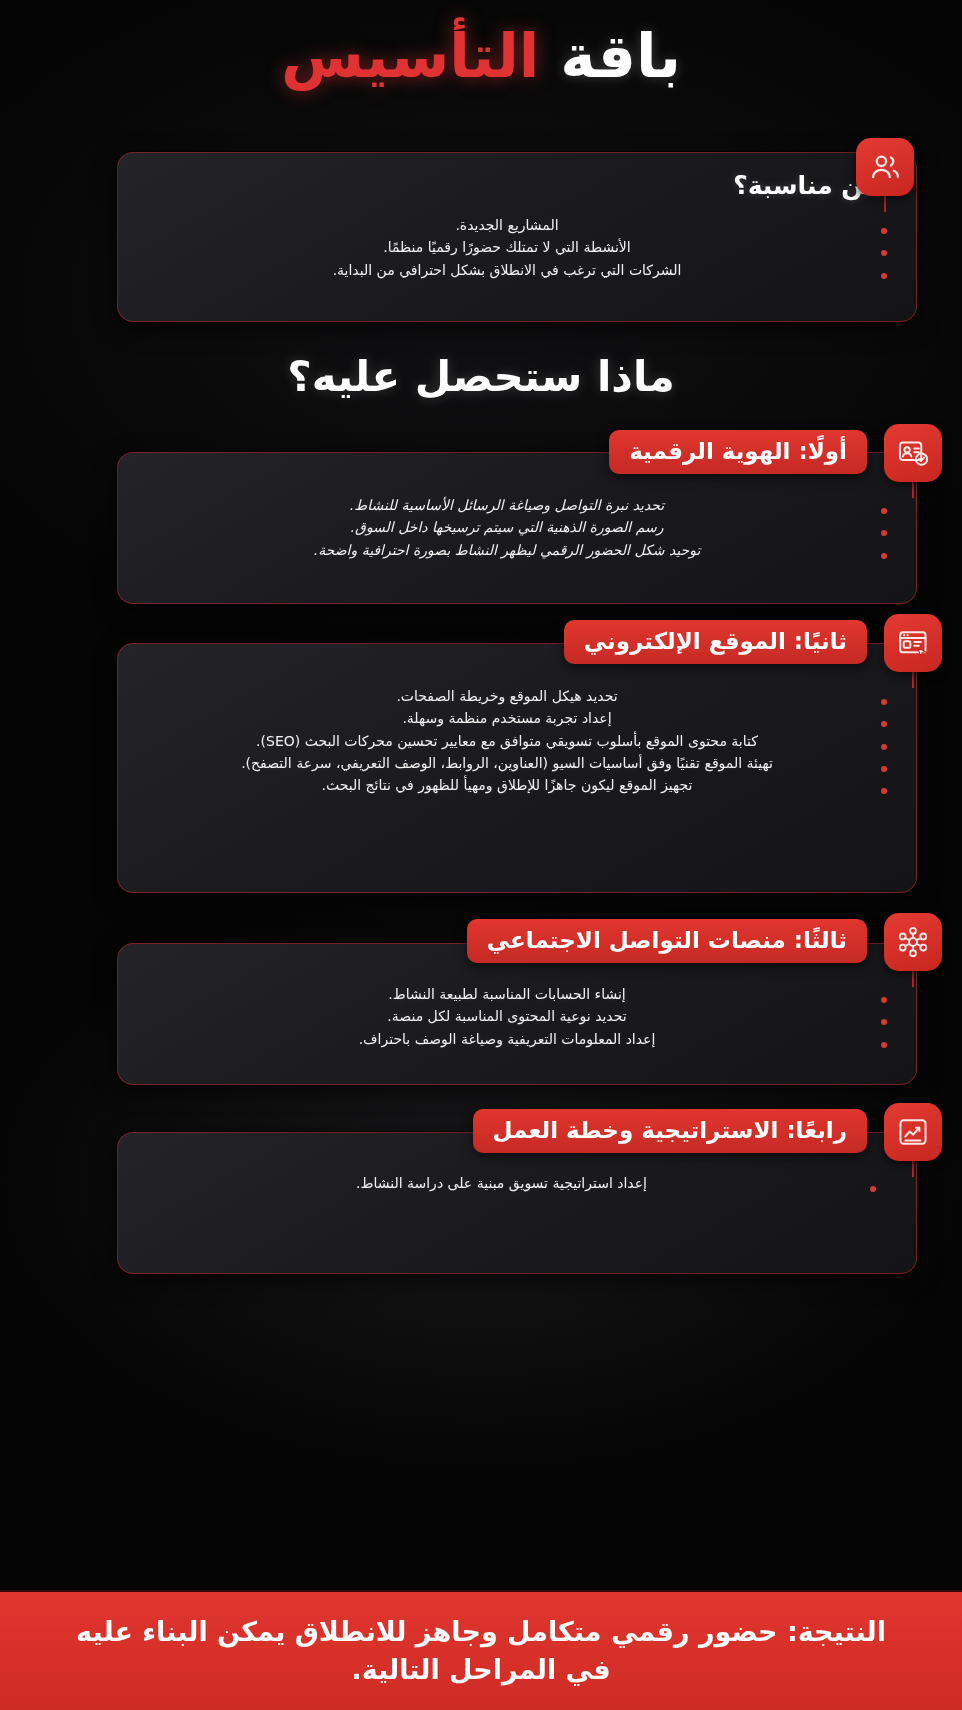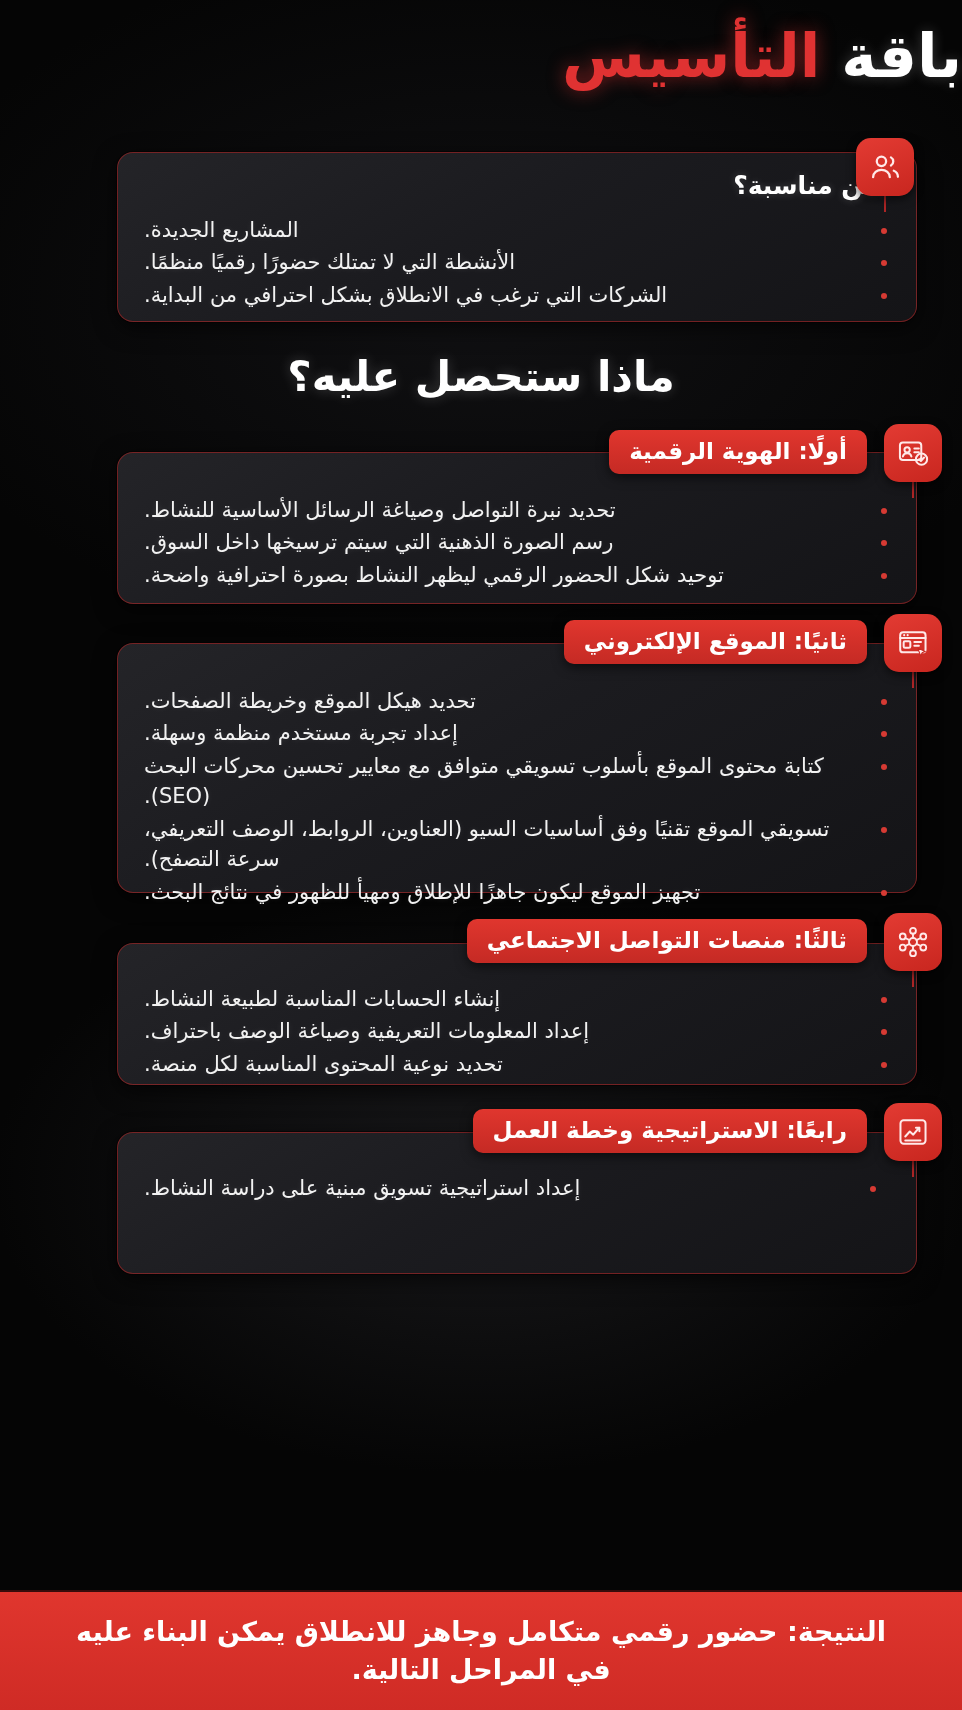--- a/index.html
+++ b/index.html
@@ -24,21 +24,21 @@
     direction: rtl;
     overflow: hidden;
   }
 
   
   .title-wrap {
     position: absolute;
     top: 22px;
     left: 0;
     right: 0;
-    text-align: right;
+    text-align: center;
   }
   .main-title {
     font-size: 60px;
     font-weight: 700;
     letter-spacing: 0px;
     line-height: 1.15;
     white-space: nowrap;
   }
   .t-white {
     color: #ffffff;
@@ -94,23 +94,23 @@
     color: #ffffff;
     font-size: 25px;
     font-weight: 700;
     text-shadow: 0 0 8px rgba(255,255,255,0.18);
   }
 
   
   ul.bullets {
     list-style: none;
     color: #f2f2f2;
-    font-size: 21px;
+    font-size: 14px;
     line-height: 1.45;
-    text-align: left;
+    text-align: center;
   }
   ul.bullets li {
     position: relative;
     padding-right: 20px;
     margin-bottom: 2px;
     text-shadow: 0 0 6px rgba(255,255,255,0.1);
   }
   ul.bullets li::before {
     content: "";
     position: absolute;
@@ -150,21 +150,21 @@
     font-size: 23px;
     font-weight: 700;
     padding: 8px 20px 10px 20px;
     border-radius: 10px;
     white-space: nowrap;
     box-shadow: 0 3px 12px rgba(0,0,0,0.6);
     z-index: 5;
   }
 
   
-  #card-1 { top: 452px; right: 45px; width: 800px; height: 152px; }
+  #card-1 { top: 452px; right: 45px; width: 800px; height: 152px; font-style: italic; }
   #label-1 { top: 430px; right: 95px; }
   #badge-1 { top: 424px; right: 20px; }
   #stem-1 { top: 482px; right: 48px; }
   #list-1 { position: absolute; top: 42px; right: 26px; left: 26px; }
 
   
   #card-2 { top: 643px; right: 45px; width: 800px; height: 250px; }
   #label-2 { top: 620px; right: 95px; }
   #badge-2 { top: 614px; right: 20px; }
   #stem-2 { top: 672px; right: 48px; }
@@ -276,21 +276,21 @@
       <path d="M13 11.2h5M13 14h3.4"></path>
       <path d="M15.6 15.8l5.6 2.6-2.4 1 -1 2.4z" fill="#ffe9e9" stroke="#c8261f" stroke-width="0.8"></path>
     </svg>
   </div>
   <div class="blk-label" id="label-2">ثانيًا: الموقع الإلكتروني</div>
   <div class="card" id="card-2">
     <ul class="bullets" id="list-2">
       <li>تحديد هيكل الموقع وخريطة الصفحات.</li>
       <li>إعداد تجربة مستخدم منظمة وسهلة.</li>
       <li>كتابة محتوى الموقع بأسلوب تسويقي متوافق مع معايير تحسين محركات البحث (SEO).</li>
-      <li>تسويقي الموقع تقنيًا وفق أساسيات السيو (العناوين، الروابط، الوصف التعريفي، سرعة التصفح).</li>
+      <li>تهيئة الموقع تقنيًا وفق أساسيات السيو (العناوين، الروابط، الوصف التعريفي، سرعة التصفح).</li>
       <li>تجهيز الموقع ليكون جاهزًا للإطلاق ومهيأ للظهور في نتائج البحث.</li>
     </ul>
   </div>
 
   <div class="badge-stem" id="stem-3"></div>
   <div class="badge" id="badge-3">
     <svg width="32" height="32" viewBox="0 0 24 24" fill="none" stroke="#ffe9e9" stroke-width="1.4" stroke-linecap="round" stroke-linejoin="round">
       <circle cx="12" cy="12" r="3"></circle>
       <circle cx="12" cy="3.6" r="2.2"></circle>
       <circle cx="12" cy="20.4" r="2.2"></circle>
@@ -298,22 +298,22 @@
       <circle cx="19.7" cy="7.8" r="2.2"></circle>
       <circle cx="4.3" cy="16.2" r="2.2"></circle>
       <circle cx="19.7" cy="16.2" r="2.2"></circle>
       <path d="M12 5.8v3.2M12 15v3.2M6.2 9l3.2 1.6M14.6 10.6L17.8 9M6.2 15l3.2-1.6M14.6 13.4l3.2 1.6"></path>
     </svg>
   </div>
   <div class="blk-label" id="label-3">ثالثًا: منصات التواصل الاجتماعي</div>
   <div class="card" id="card-3">
     <ul class="bullets" id="list-3">
       <li>إنشاء الحسابات المناسبة لطبيعة النشاط.</li>
+      <li>تحديد نوعية المحتوى المناسبة لكل منصة.</li>
       <li>إعداد المعلومات التعريفية وصياغة الوصف باحتراف.</li>
-      <li>تحديد نوعية المحتوى المناسبة لكل منصة.</li>
     </ul>
   </div>
 
   <div class="badge-stem" id="stem-4"></div>
   <div class="badge" id="badge-4">
     <svg width="32" height="32" viewBox="0 0 24 24" fill="none" stroke="#ffe9e9" stroke-width="1.5" stroke-linecap="round" stroke-linejoin="round">
       <rect x="2.6" y="3.2" width="18.8" height="17.6" rx="2.4"></rect>
       <path d="M6.2 15.4l3.4-3.8 2.6 2.4 4.4-5.2"></path>
       <path d="M14.2 8.8h2.6v2.6"></path>
       <path d="M6.2 18.4h11.4"></path>

